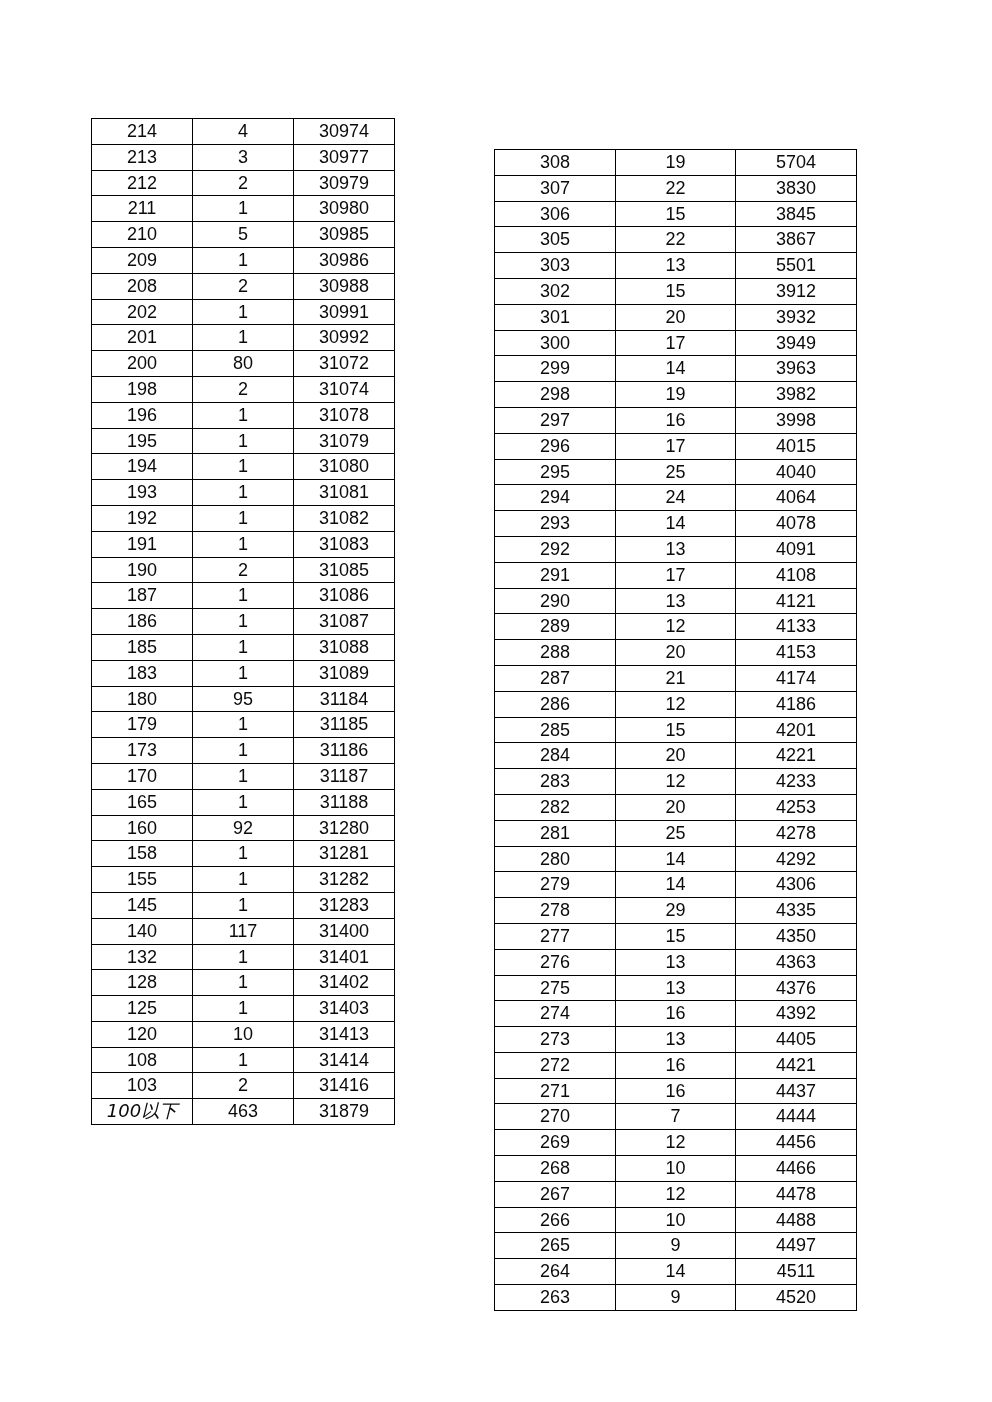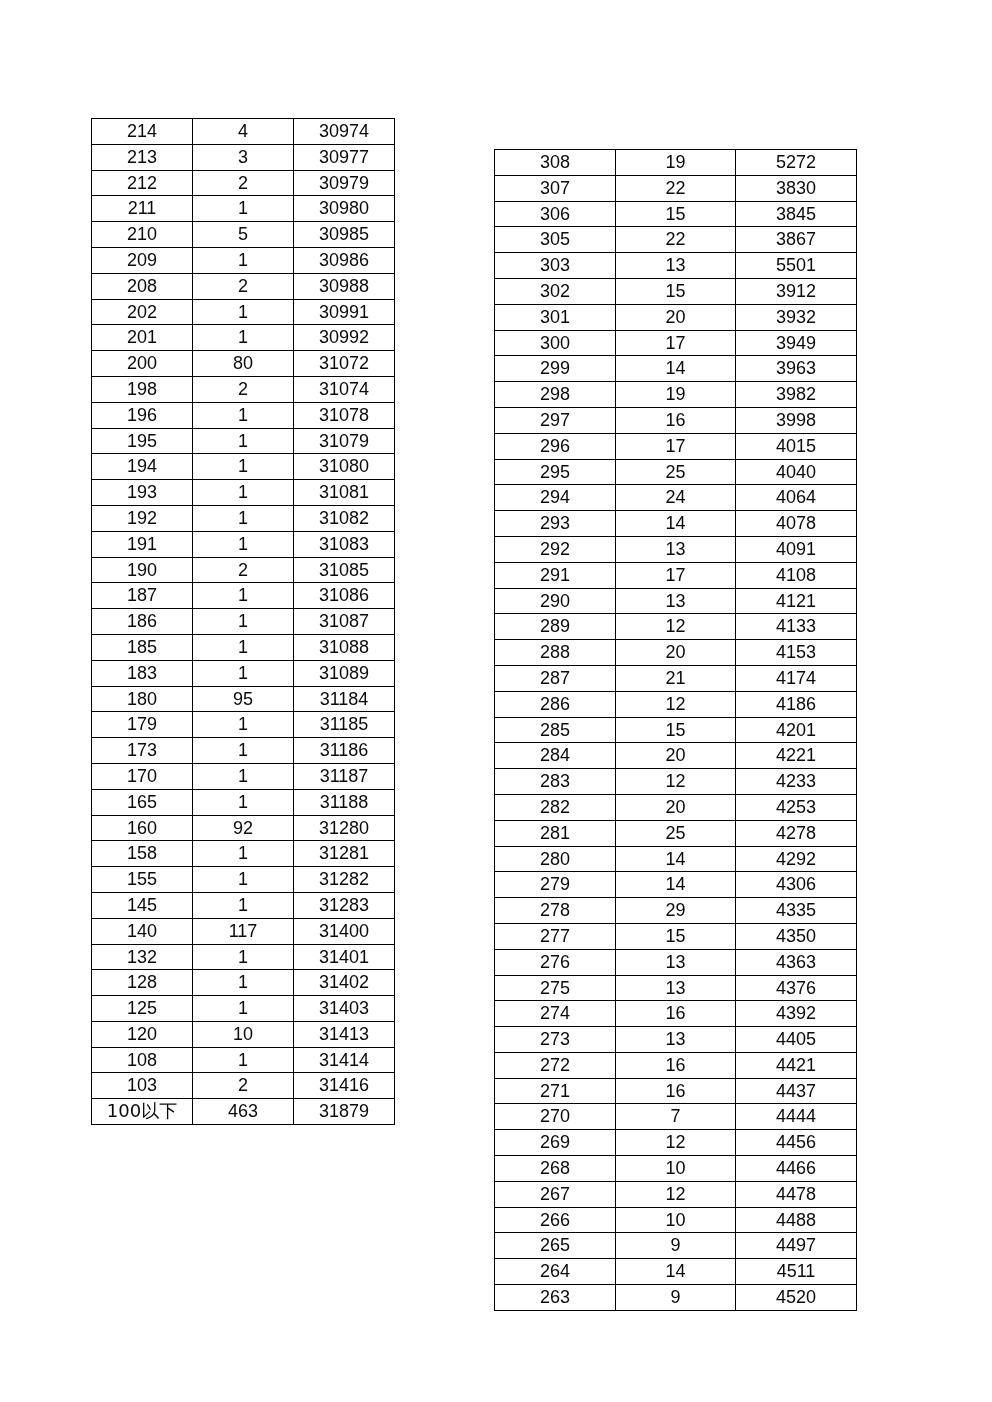--- a/index.html
+++ b/index.html
@@ -63,20 +63,21 @@
     width: 362px;
     margin-top: 31px;
   }
   #table-right col.c-score { width: 121px; }
   #table-right col.c-count { width: 120px; }
   #table-right col.c-cumulative { width: 121px; }
 
   .cell-cjk {
     font-family: "DejaVu Sans", "Liberation Sans", sans-serif;
     font-size: 17px;
+    font-style: italic;
   }
 </style>
 </head>
 <body>
 
 <div class="page">
 
   <table class="score-table" id="table-left">
     <colgroup>
       <col class="c-score">
@@ -285,21 +286,21 @@
   <table class="score-table" id="table-right">
     <colgroup>
       <col class="c-score">
       <col class="c-count">
       <col class="c-cumulative">
     </colgroup>
     <tbody>
         <tr>
           <td>308</td>
           <td>19</td>
-          <td>5272</td>
+          <td>5704</td>
         </tr>
         <tr>
           <td>307</td>
           <td>22</td>
           <td>3830</td>
         </tr>
         <tr>
           <td>306</td>
           <td>15</td>
           <td>3845</td>

